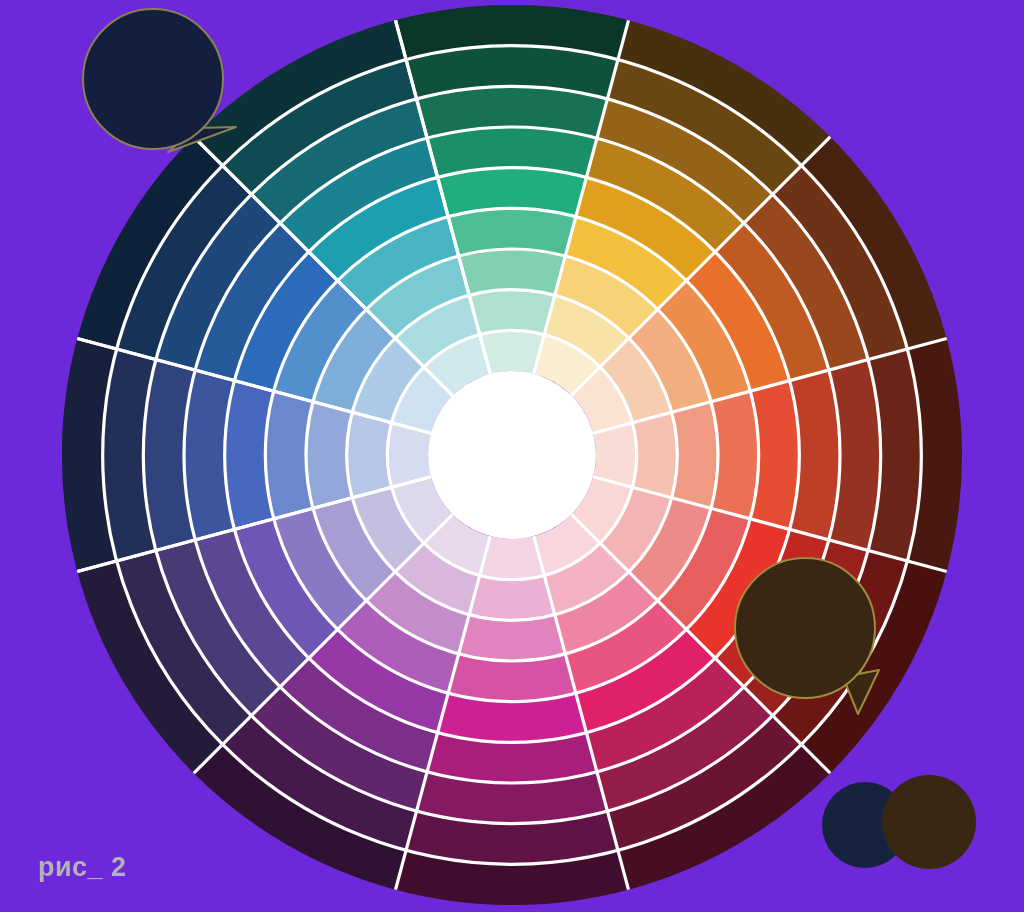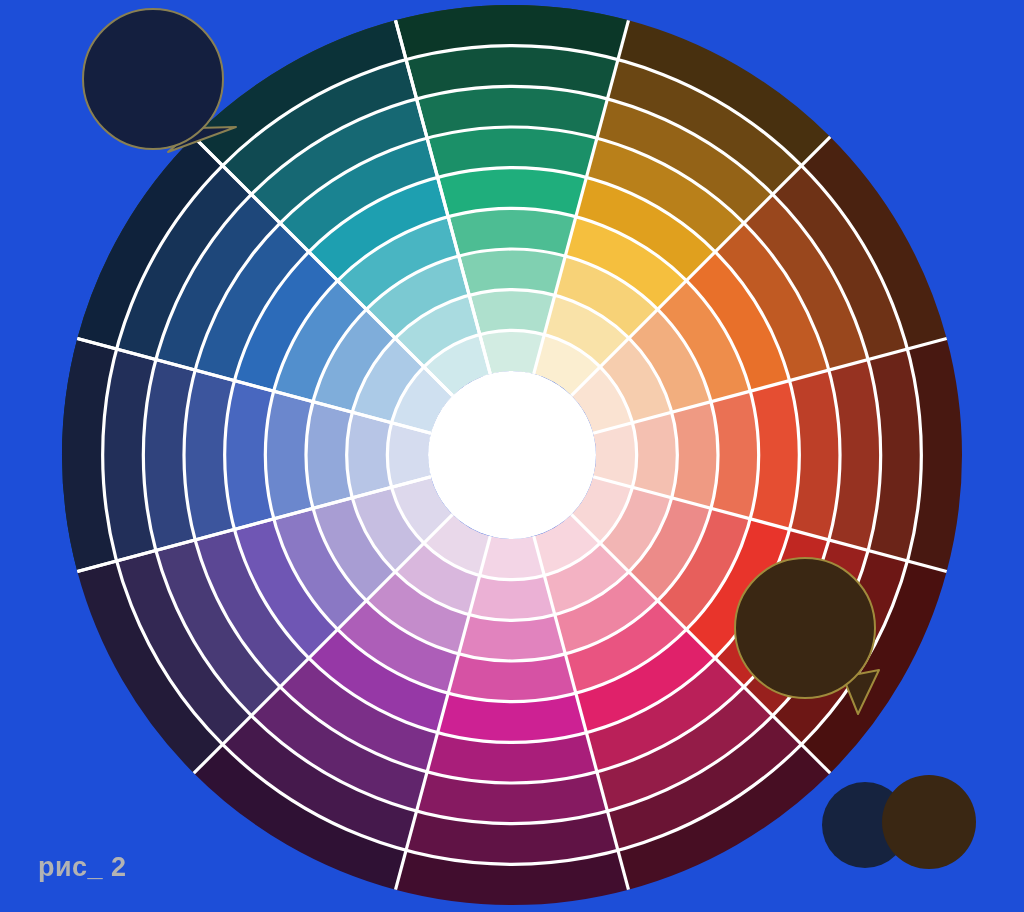--- a/index.html
+++ b/index.html
@@ -8,21 +8,21 @@
     padding: 0;
     background: #ffffff;
   }
   body {
     font-family: "Liberation Sans", sans-serif;
   }
   #stage {
     position: relative;
     width: 1024px;
     height: 912px;
-    background: #1d4ed8;
+    background: #6d28d9;
     overflow: hidden;
   }
   #wheel-svg {
     position: absolute;
     left: 0;
     top: 0;
     width: 1024px;
     height: 912px;
   }
   .caption {

